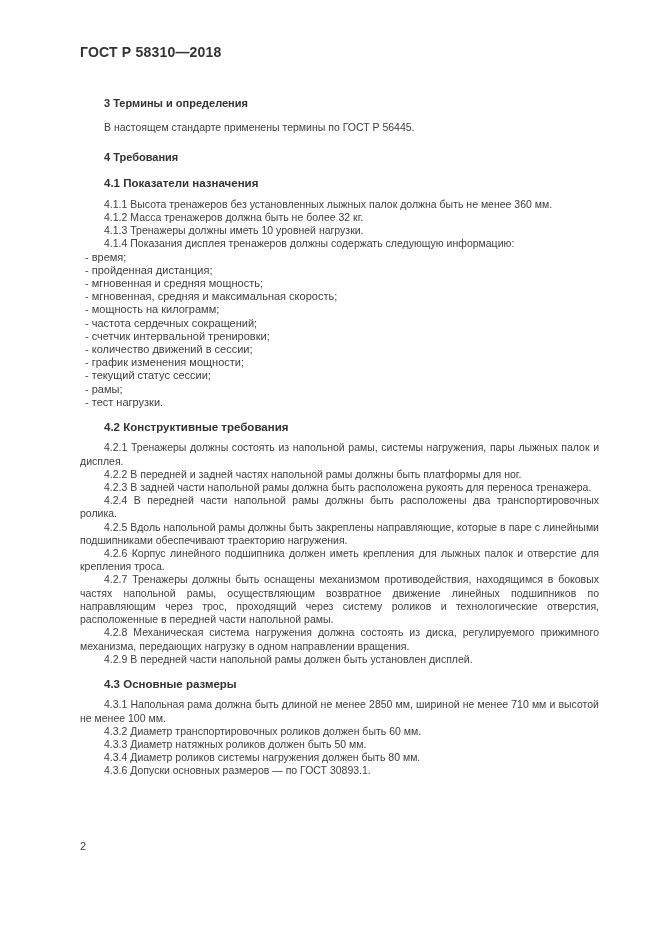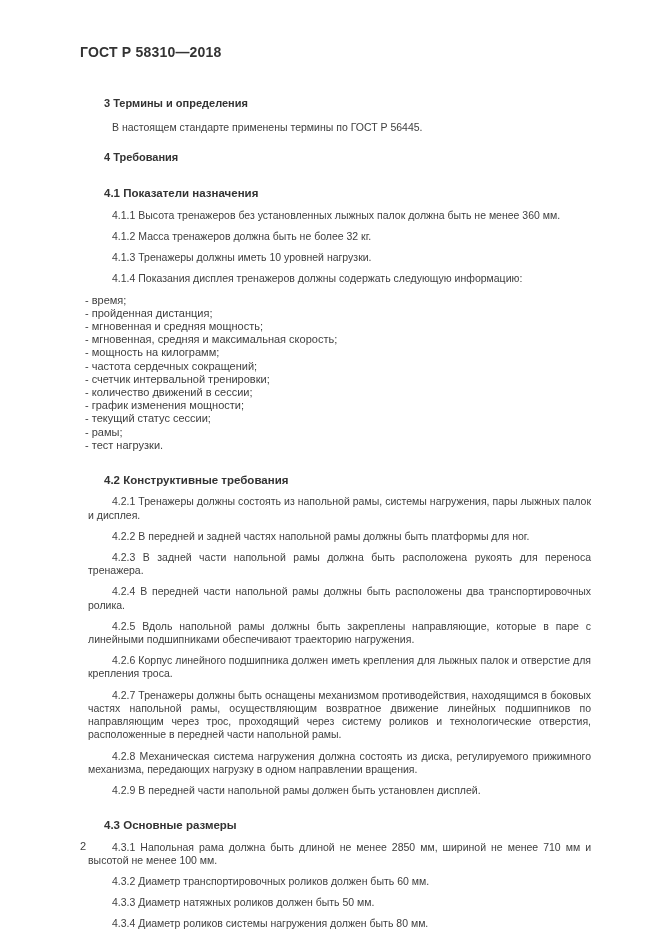--- a/index.html
+++ b/index.html
@@ -36,28 +36,28 @@
     line-height: 16px;
     font-weight: bold;
     color: #333333;
     margin: 15px 0 10px 24px;
   }
   .h2 {
     font-size: 11.5px;
     line-height: 13.5px;
     font-weight: bold;
     color: #333333;
-    margin: 22px 0 7px 24px;
+    margin: 12px 0 7px 24px;
   }
   .para {
     font-size: 10.5px;
     line-height: 13.2px;
     text-indent: 24px;
     text-align: justify;
-    margin: 8px;
+    margin: 0;
     color: #404040;
   }
   .list-item {
     font-size: 11px;
     line-height: 13.2px;
     margin: 0 0 0 5px;
     color: #404040;
   }
   .page-number {
     position: absolute;
@@ -108,16 +108,17 @@
   <p class="para">4.2.6 Корпус линейного подшипника должен иметь крепления для лыжных палок и отверстие для крепления троса.</p>
   <p class="para">4.2.7 Тренажеры должны быть оснащены механизмом противодействия, находящимся в боковых частях напольной рамы, осуществляющим возвратное движение линейных подшипников по направляющим через трос, проходящий через систему роликов и технологические отверстия, расположенные в передней части напольной рамы.</p>
   <p class="para">4.2.8 Механическая система нагружения должна состоять из диска, регулируемого прижимного механизма, передающих нагрузку в одном направлении вращения.</p>
   <p class="para">4.2.9 В передней части напольной рамы должен быть установлен дисплей.</p>
 
   <div class="h2">4.3 Основные размеры</div>
   <p class="para">4.3.1 Напольная рама должна быть длиной не менее 2850 мм, шириной не менее 710 мм и высотой не менее 100 мм.</p>
   <p class="para">4.3.2 Диаметр транспортировочных роликов должен быть 60 мм.</p>
   <p class="para">4.3.3 Диаметр натяжных роликов должен быть 50 мм.</p>
   <p class="para">4.3.4 Диаметр роликов системы нагружения должен быть 80 мм.</p>
+  <p class="para">4.3.6 Допуски основных размеров — по ГОСТ 30893.1.</p>
 
   <div class="page-number">2</div>
 
 </div>
 
 </body></html>

